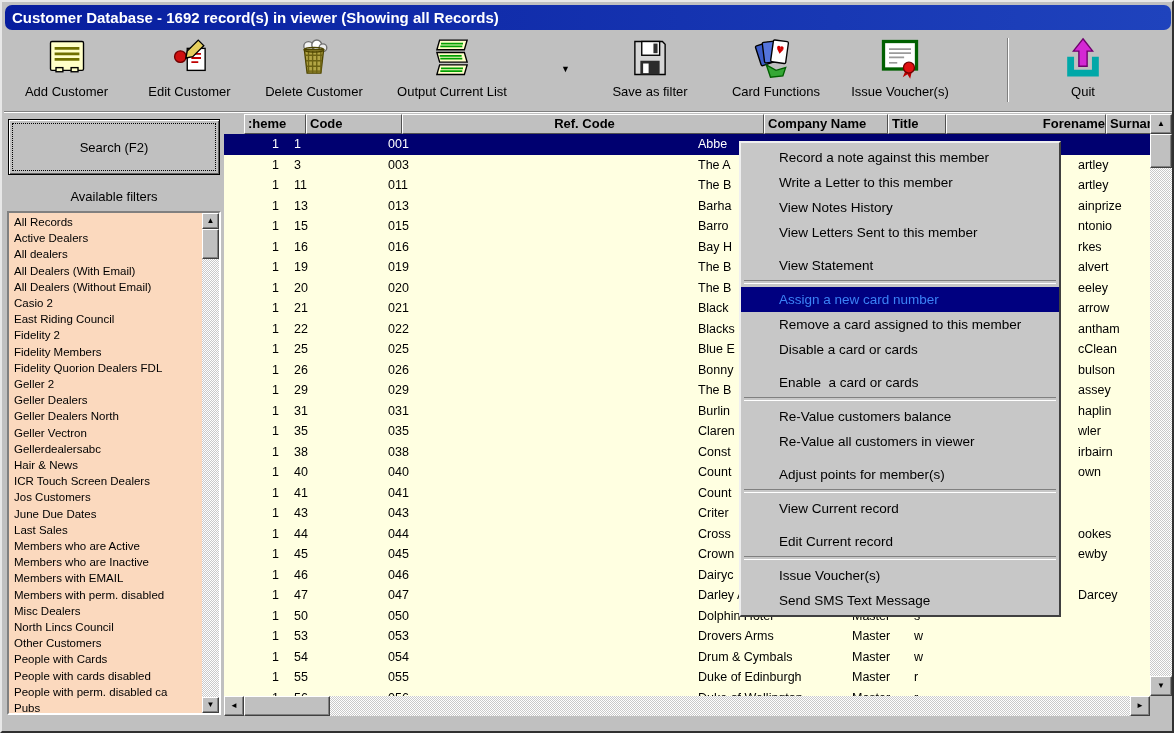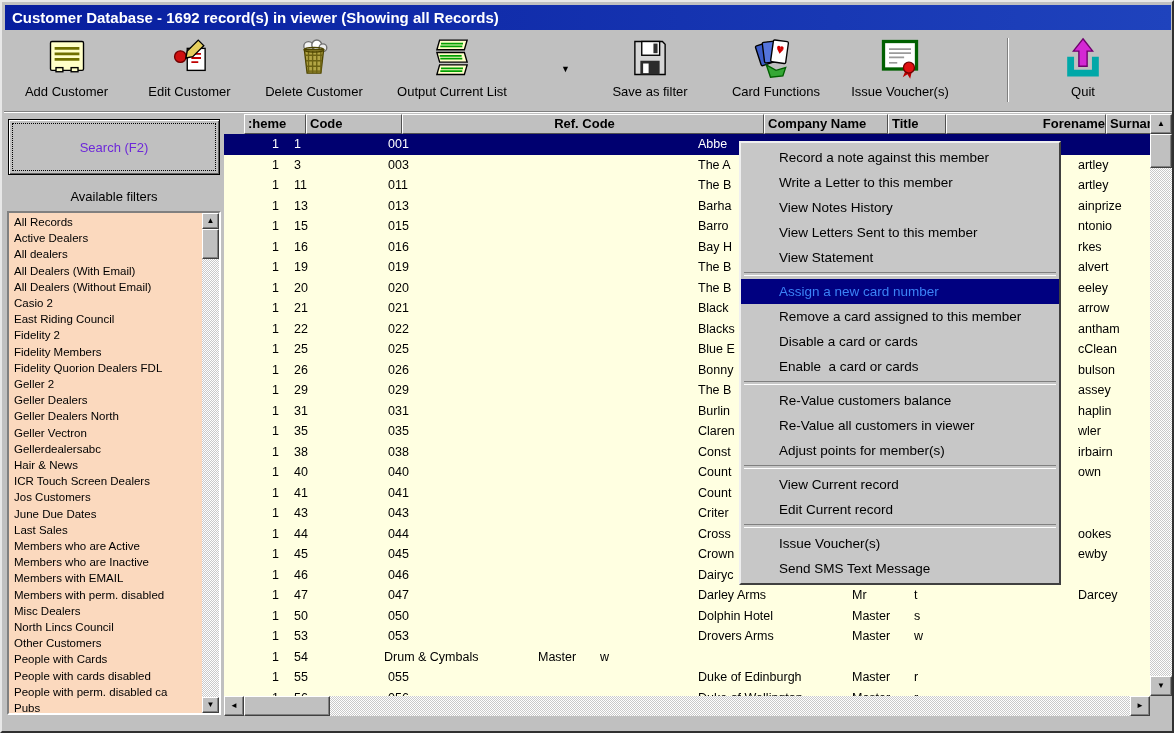--- a/index.html
+++ b/index.html
@@ -3,37 +3,37 @@
 <meta charset="utf-8">
 <style>
   * { margin:0; padding:0; box-sizing:border-box; }
   html,body { background:#808080; font-family:"Liberation Sans", sans-serif; }
   .window{ position:relative; width:1174px; height:733px; background:#c0c0c0;
            border:2px solid; border-color:#e8e8e8 #303030 #303030 #e8e8e8; overflow:hidden; }
 
   
   .titlebar{ position:absolute; left:3px; top:3px; width:1166px; height:25px;
              background:linear-gradient(90deg,#071d9e,#1f43bd);
-             color:#fff; font-weight:bold; font-size:15px; line-height:25px; padding-left:7px; }
+             color:#fff; font-weight:bold; font-size:15px; line-height:25px; padding-left:7px;border-radius:7px; }
 
   
   .toolbar{ position:absolute; left:2px; top:30px; width:1168px; height:80px; background:#c0c0c0;
             border-bottom:1px solid #808080; box-shadow:0 1px 0 #fff; }
   .tbtn{ position:absolute; top:4px; height:72px; text-align:center; cursor:default; }
   .ticon{ display:block; height:48px; }
   .ticon svg{ width:44px; height:44px; }
   .tlabel{ display:block; font-size:13px; color:#000; white-space:nowrap; }
   .tb-sep{ position:absolute; left:1003px; top:6px; height:64px; width:2px;
            border-left:1px solid #808080; border-right:1px solid #fff; }
   .tb-droparrow{ position:absolute; left:557px; top:32px; font-size:9px; color:#000; cursor:default; }
 
   
   .search-btn{ position:absolute; left:6px; top:117px; width:212px; height:56px; background:#c0c0c0;
                border:1px solid #000; box-shadow:inset 1px 1px 0 #fff, inset -1px -1px 0 #606060;
-               font-size:13px; color:#6d28d9; outline:1px dotted #000; outline-offset:-5px; }
+               font-size:13px; color:#000000; outline:1px dotted #000; outline-offset:-5px; }
   .search-btn span::first-letter{ text-decoration:underline; }
   .filters-heading{ position:absolute; left:0; top:187px; width:224px; text-align:center; font-size:13px; color:#000; }
   .filter-wrap{ position:absolute; left:5px; top:209px; width:214px; height:504px;
                 background:#fbd9be; border:2px solid; border-color:#808080 #fff #fff #808080; }
   .filter-items{ position:absolute; left:2px; top:1px; right:19px; bottom:1px; overflow:hidden; }
   .filter-item{ font-size:11.5px; line-height:16.2px; padding-left:3px; white-space:nowrap; color:#000; }
   .flist-scroll{ position:absolute; top:0; right:0; bottom:0; width:17px;
                  background:conic-gradient(#fff 25%,#c9c9c9 25% 50%,#fff 50% 75%,#c9c9c9 75%) 0 0/2px 2px; }
 
   
@@ -62,21 +62,21 @@
   .vscroll{ position:absolute; left:1148px; top:112px; width:22px; height:582px; }
   .hscroll{ position:absolute; left:222px; top:694px; width:926px; height:20px; }
   .corner{ position:absolute; left:1148px; top:694px; width:22px; height:20px; background:#c0c0c0; }
 
   
   .context-menu{ position:absolute; left:737px; top:139px; width:322px; background:#c7c7c7;
                  border:2px solid; border-color:#efefef #404040 #404040 #efefef; padding:2px 0; }
   .menu-item{ height:25px; line-height:25px; padding-left:38px; font-size:13.5px; color:#000; cursor:default; position:relative; }
   .menu-item span{ white-space:pre; }
   .menu-item.selected{ background:#000080; color:#3b82f6; }
-  .menu-item.sep-after{ margin-bottom:9px; }
+  .menu-item.sep-after{ margin-bottom:9px;margin-top:8px; }
   .menu-item.sep-after::after{ content:""; position:absolute; left:3px; right:3px; bottom:-6px; height:2px;
                                border-top:1px solid #808080; border-bottom:1px solid #fff; }
 </style>
 </head>
 <body>
 
 <div class="window">
 
   <div class="titlebar">
     <span class="title-text">Customer Database - 1692 record(s) in viewer (Showing all Records)</span>
@@ -470,20 +470,21 @@
         <span class="c-code">53</span>
         <span class="c-ref">053</span>
         <span class="c-company">Drovers Arms</span>
         <span class="c-title">Master</span>
         <span class="c-forename">w</span>
         <span class="c-surname"></span>
       </div>
       <div class="grow">
         <span class="c-scheme">1</span>
         <span class="c-code">54</span>
+        <span class="c-ref">054</span>
         <span class="c-company">Drum &amp; Cymbals</span>
         <span class="c-title">Master</span>
         <span class="c-forename">w</span>
         <span class="c-surname"></span>
       </div>
       <div class="grow">
         <span class="c-scheme">1</span>
         <span class="c-code">55</span>
         <span class="c-ref">055</span>
         <span class="c-company">Duke of Edinburgh</span>

